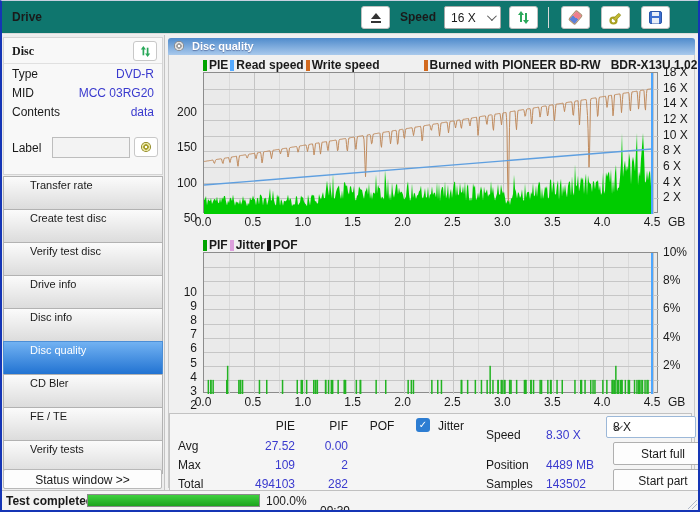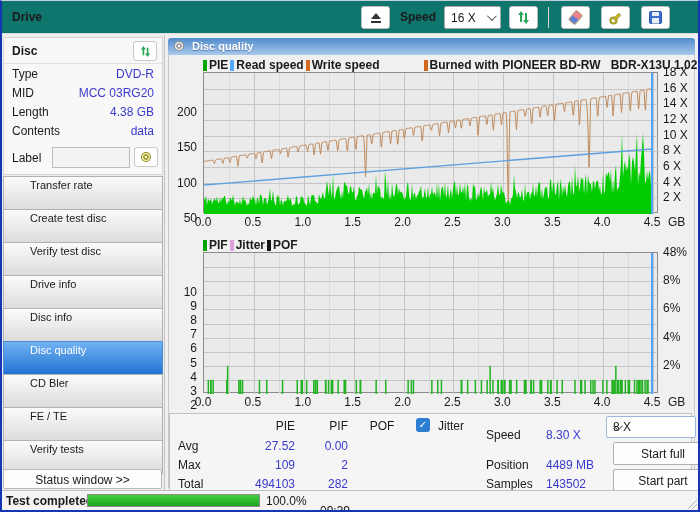--- a/index.html
+++ b/index.html
@@ -21,27 +21,27 @@
     background:radial-gradient(circle, #fff 0 1px, #8fa8c8 1.5px 2.5px, #d0d8e4 3px 4px, #8496b0 4.5px 5.5px); }
   .disc-ico.gray { background:radial-gradient(circle, #fff 0 1px, #a0a0a0 1.5px 2.5px, #e2e2e2 3px 4px, #8c8c8c 4.5px 5.5px); }
   .disc-ico.olive { background:radial-gradient(circle, #fff 0 1px, #a8a030 1.5px 2.5px, #e8e4a0 3px 4px, #908820 4.5px 5.5px); }
   .eject-glyph { width:12px; height:10px; position:relative; }
   .eject-glyph:before { content:""; position:absolute; left:1px; top:0; border-left:5px solid transparent; border-right:5px solid transparent; border-bottom:6px solid #333; }
   .eject-glyph:after { content:""; position:absolute; left:1px; bottom:0; width:10px; height:2px; background:#333; }
   .eraser-glyph { width:9px; height:13px; border-radius:2px; transform:rotate(40deg); background:linear-gradient(180deg,#ee7f8d 0 50%,#5b7fd9 50% 100%); border:1px solid #a86; }
   
   .sidebar { position:absolute; left:0; top:34px; width:163px; bottom:20px; background:#ededed; border-right:1px solid #c4c4c4; }
   .disc-panel { position:absolute; left:1px; right:1px; top:2px; height:138px; background:#f8f8f8; border:1px solid #d4d4d4; }
-  .disc-panel .hdr { position:relative; height:26px; border-bottom:1px solid #e0e0e0; }
+  .disc-panel .hdr { position:relative; height:26px; border-bottom:1px solid #e0e0e0;font-family:Liberation Serif, serif; }
   .disc-panel .hdr .t { position:absolute; left:8px; top:6px; font-weight:bold; }
   .mini-btn { position:absolute; right:5px; top:3px; width:24px; height:20px; background:#fff; border:1px solid #c8c8c8; border-radius:3px; display:flex; align-items:center; justify-content:center; }
   .info-row { position:relative; height:18px; margin-top:1px; }
   .info-row .l { position:absolute; left:8px; top:2px; }
   .info-row .v { position:absolute; right:8px; top:2px; color:#3a3ace; }
-  .label-row { position:relative; height:24px; margin-top:7px; }
+  .label-row { position:relative; height:24px; margin-top:16px; }
   .label-row .l { position:absolute; left:8px; top:4px; }
   .label-row input { position:absolute; left:48px; top:0; width:78px; height:21px; border:1px solid #bdbdbd; background:#f3f3f3; }
   .label-row .mini-btn { top:0; right:4px; }
   .menu { position:absolute; left:1px; right:1px; top:142px; }
   .menu-item { position:relative; height:34px; border:1px solid #b2b2b2; margin-top:-1px;
     background:linear-gradient(180deg,#fbfbfb,#dcdcdc); font-size:11px;padding-left:16px; }
   .menu-item .mi-ico { position:absolute; left:6px; top:3px; }
   .menu-item .mi-ico .disc-ico { width:10px; height:10px; }
   .menu-item .mi-label { position:absolute; left:26px; top:2px; }
   .menu-item.active { background:linear-gradient(180deg,#72b2f2,#2273d2); color:#fff; border-color:#4b8ed6; }
@@ -144,24 +144,20 @@
     </div>
     <div class="info-row">
       <span class="l">Type</span>
       <span class="v">DVD-R</span>
     </div>
     <div class="info-row">
       <span class="l">MID</span>
       <span class="v">MCC 03RG20</span>
     </div>
     <div class="info-row">
-      <span class="l">Length</span>
-      <span class="v">4.38 GB</span>
-    </div>
-    <div class="info-row">
       <span class="l">Contents</span>
       <span class="v">data</span>
     </div>
     <div class="label-row">
       <span class="l">Label</span>
       <input type="text" value="" style="">
       <div class="mini-btn">
         <span class="disc-ico olive" style="width:10px;height:10px;"></span>
       </div>
     </div>
@@ -288,21 +284,21 @@
         <span style="top: 28.2px;">8</span>
         <span style="top: 42.3px;">7</span>
         <span style="top: 56.4px;">6</span>
         <span style="top: 70.5px;">5</span>
         <span style="top: 84.6px;">4</span>
         <span style="top: 98.7px;">3</span>
         <span style="top: 112.8px;">2</span>
         <span style="top: 126.9px;">1</span>
       </div>
       <div class="yr">
-        <span style="top: 0px;">48%</span>
+        <span style="top: 0px;">10%</span>
         <span style="top: 28.2px;">8%</span>
         <span style="top: 56.4px;">6%</span>
         <span style="top: 84.6px;">4%</span>
         <span style="top: 112.8px;">2%</span>
       </div>
       <div class="xb">
         <span style="left: -15px;">0.0</span>
         <span style="left: 34.8904px;">0.5</span>
         <span style="left: 84.7807px;">1.0</span>
         <span style="left: 134.671px;">1.5</span>

